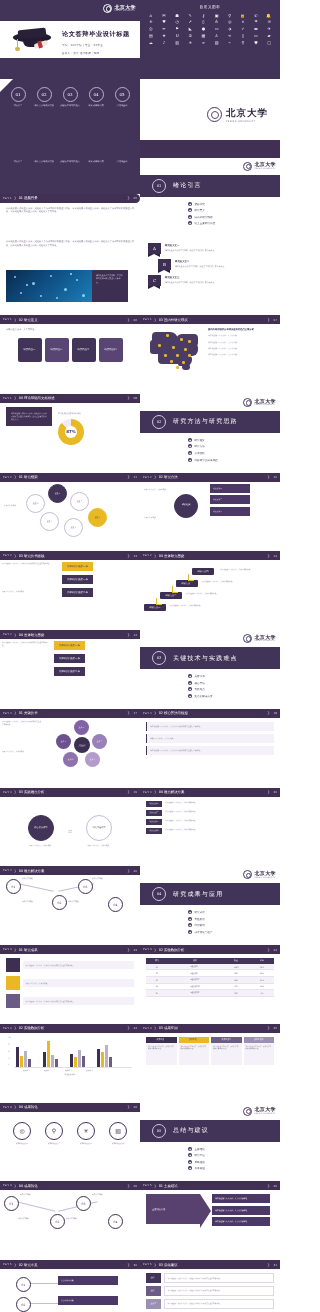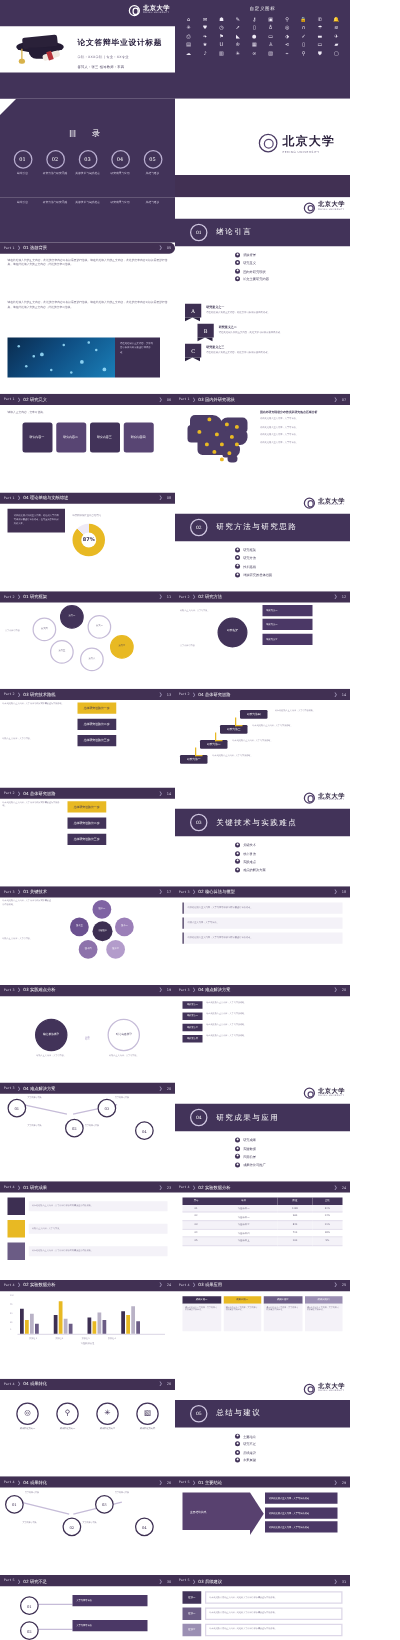--- a/index.html
+++ b/index.html
@@ -254,21 +254,20 @@
         <div class="ic">▧</div>
         <div class="ic">⌁</div>
         <div class="ic">⚲</div>
         <div class="ic">⛊</div>
         <div class="ic">▢</div>
     </div>
   </div>
 
   <div class="slide toc">
     <div class="fold"></div>
-    <div class="tt">目 录</div>
     <div class="row">
       <div class="it">
           <div class="cir">01</div>
           <div class="lb">绪论引言</div>
         </div>
       <div class="it">
           <div class="cir">02</div>
           <div class="lb">研究方法与研究思路</div>
         </div>
       <div class="it">

